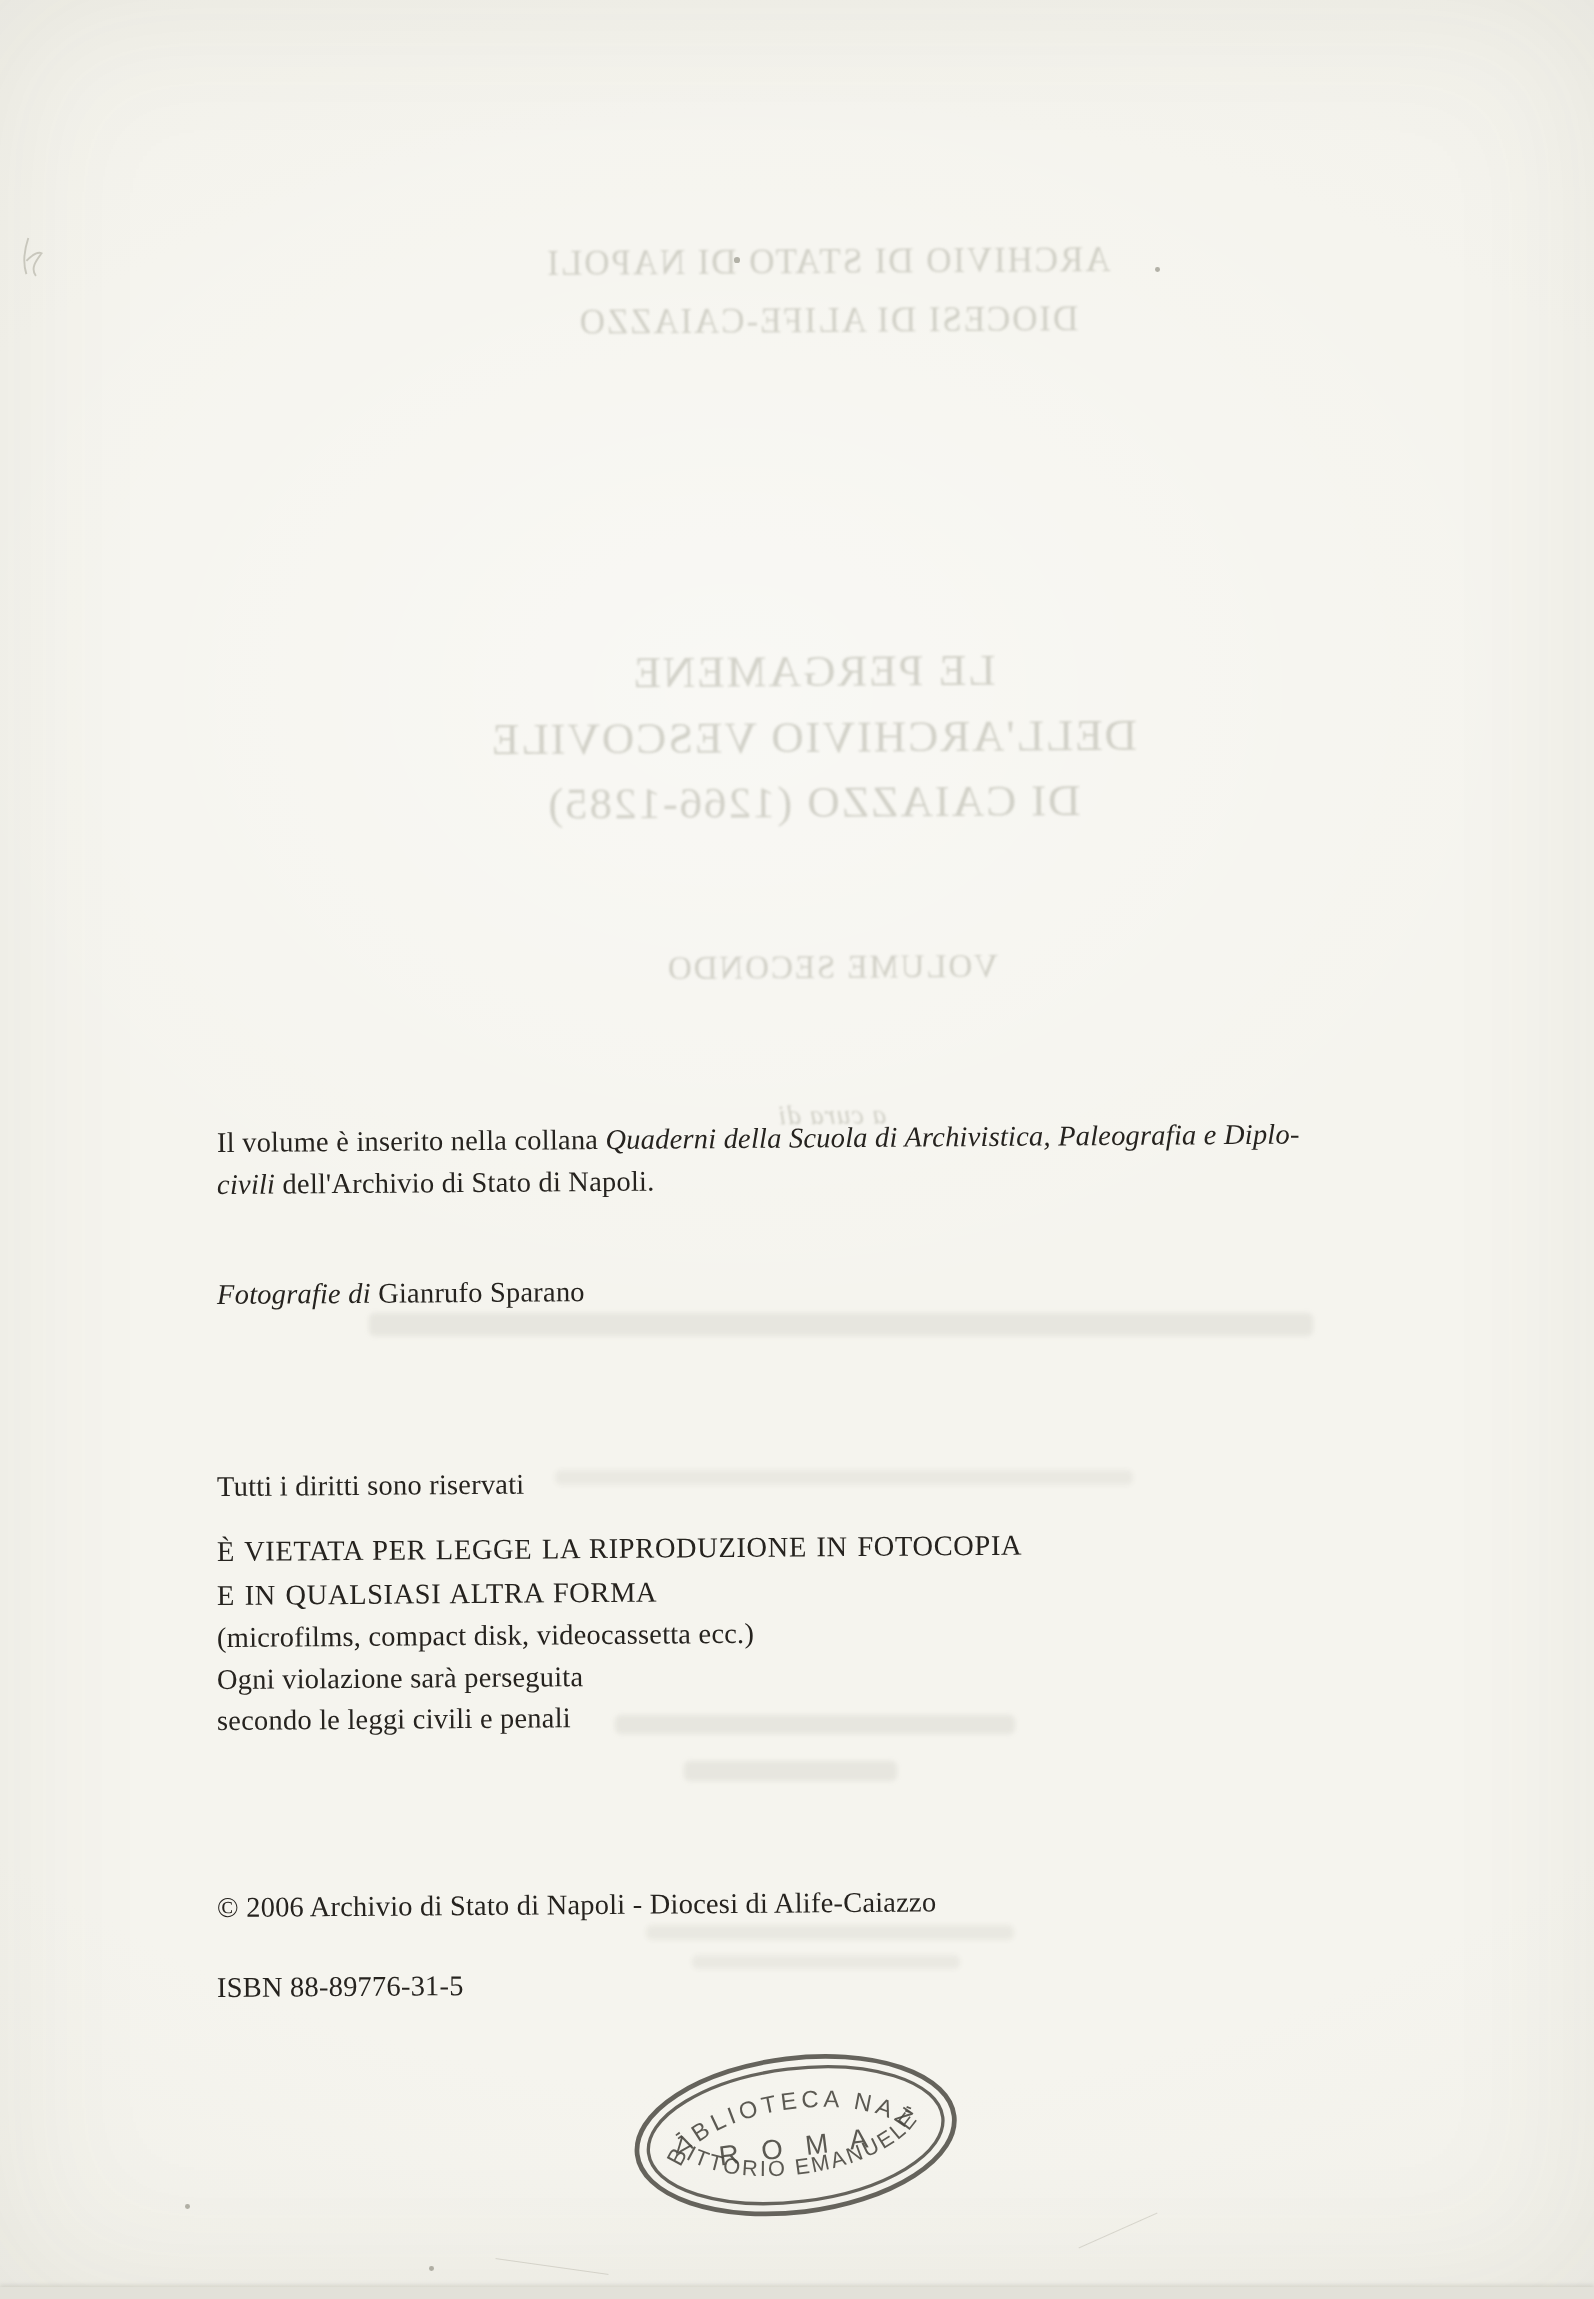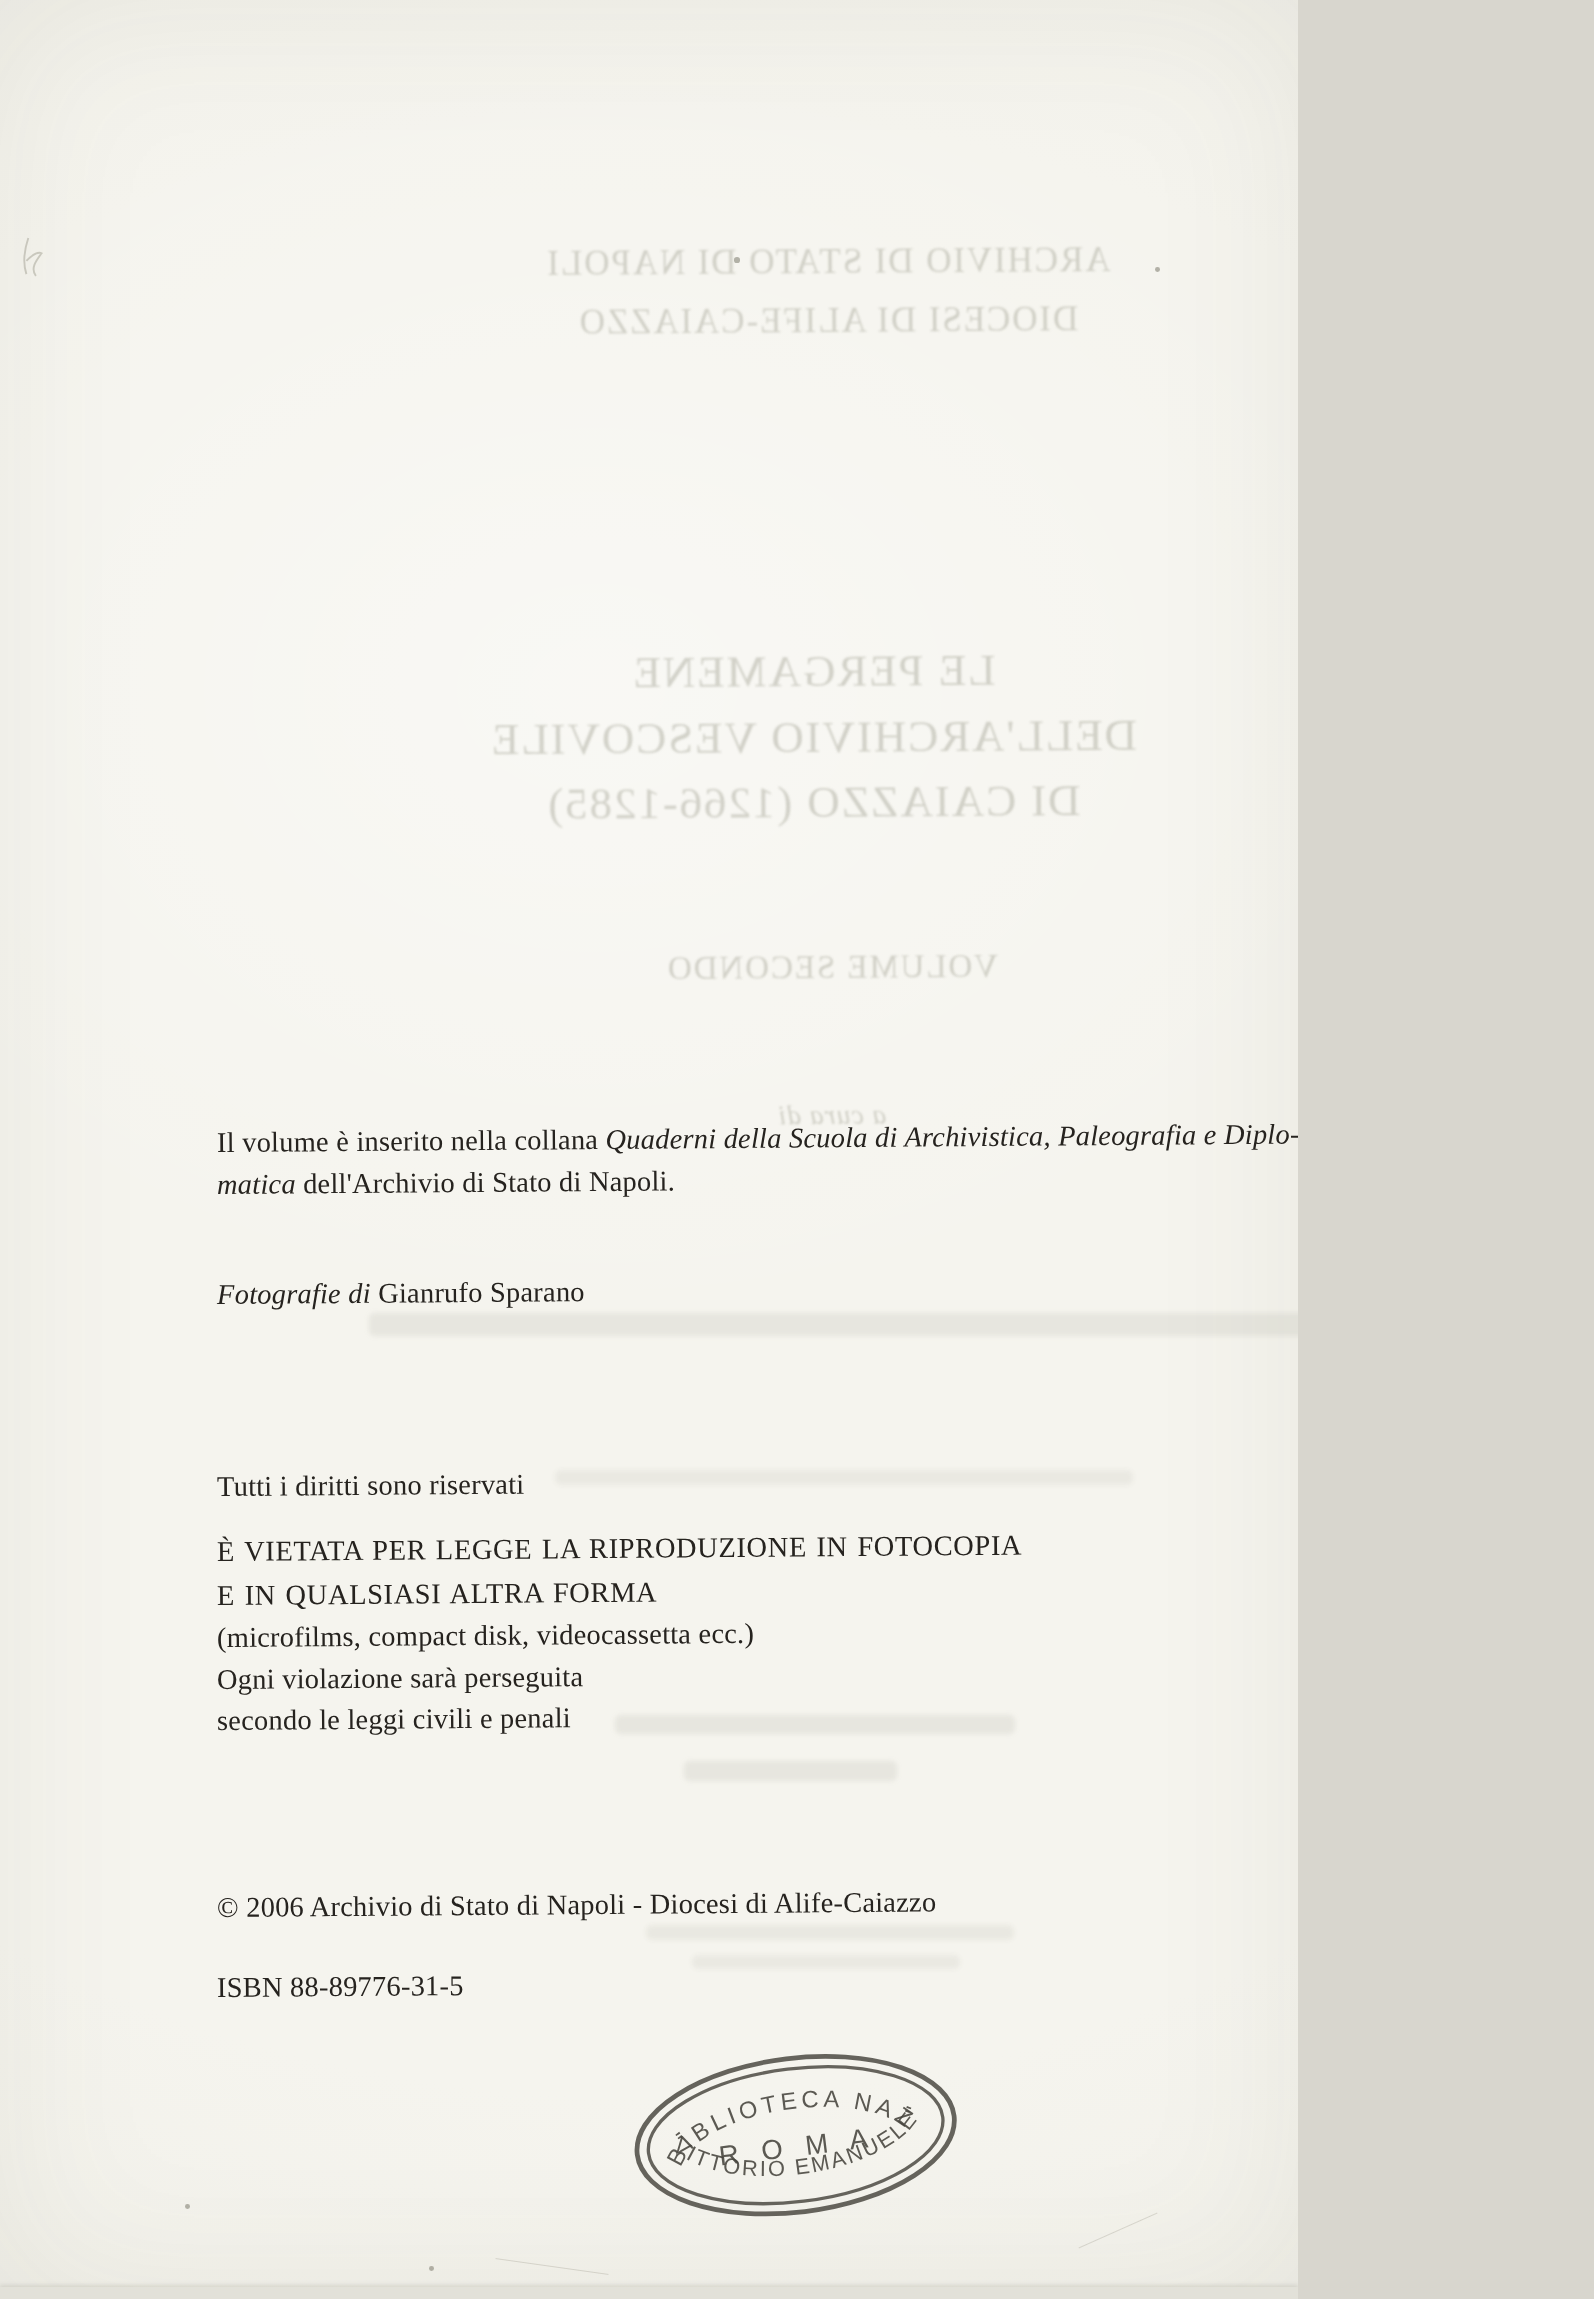--- a/index.html
+++ b/index.html
@@ -1,18 +1,18 @@
 <!DOCTYPE html>
 <html style="font-size:15px"><head>
 <meta charset="utf-8">
 <style>
   html,body { margin:0; padding:0; background:#d8d6ce; }
   .page {
     position:relative;
-    width:1298px; height:2300px;
+    width:1594px; height:2300px;
     overflow:hidden;
     background:
       radial-gradient(ellipse 1189px 904px at 46% 30%, rgba(255,255,255,0.38), rgba(255,255,255,0) 72%),
       radial-gradient(ellipse 2188px 1807px at 50% 48%, #f5f4ee 55%, #edece4 100%),
       #f2f1ea;
     box-shadow: inset 0 0 162px rgba(92,88,62,0.08);
     font-family:"Liberation Serif", serif;
     color:#24221e;
   }
 
@@ -106,21 +106,21 @@
 
   <div class="band b1"></div>
   <div class="band b2"></div>
   <div class="band b3"></div>
   <div class="band b4"></div>
   <div class="band b5"></div>
   <div class="band b6"></div>
 
   <div class="txt l-series1"><span>Il volume è inserito nella collana </span><span class="it">Quaderni della Scuola di Archivistica, Paleografia e Diplo-</span></div>
 
-  <div class="txt l-series2"><span class="it">matica</span><span> dell'Archivio di Stato di Napoli.</span></div>
+  <div class="txt l-series2"><span class="it">civili</span><span> dell'Archivio di Stato di Napoli.</span></div>
 
   <div class="txt l-photo"><span class="it">Fotografie di</span><span> Gianrufo Sparano</span></div>
 
   <div class="txt l-rights">Tutti i diritti sono riservati</div>
 
   <div class="txt caps l-legal0">È VIETATA PER LEGGE LA RIPRODUZIONE IN FOTOCOPIA</div>
   <div class="txt caps l-legal1">E IN QUALSIASI ALTRA FORMA</div>
   <div class="txt l-legal2">(microfilms, compact disk, videocassetta ecc.)</div>
   <div class="txt l-legal3">Ogni violazione sarà perseguita</div>
   <div class="txt l-legal4">secondo le leggi civili e penali</div>

